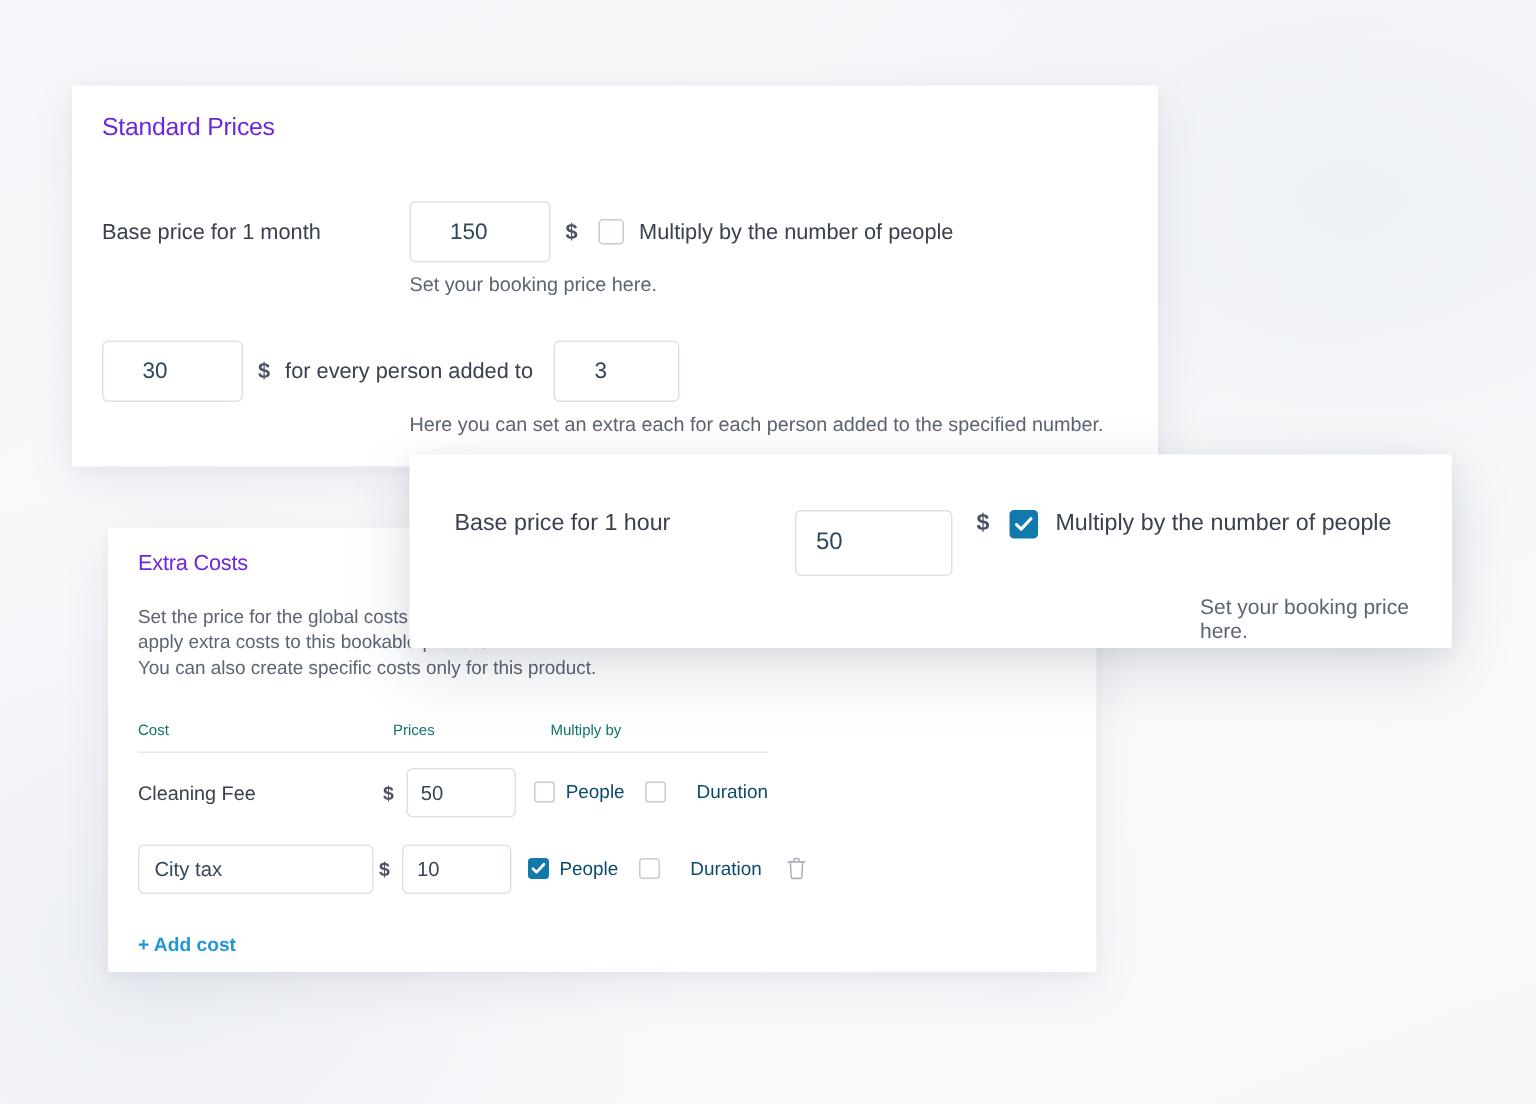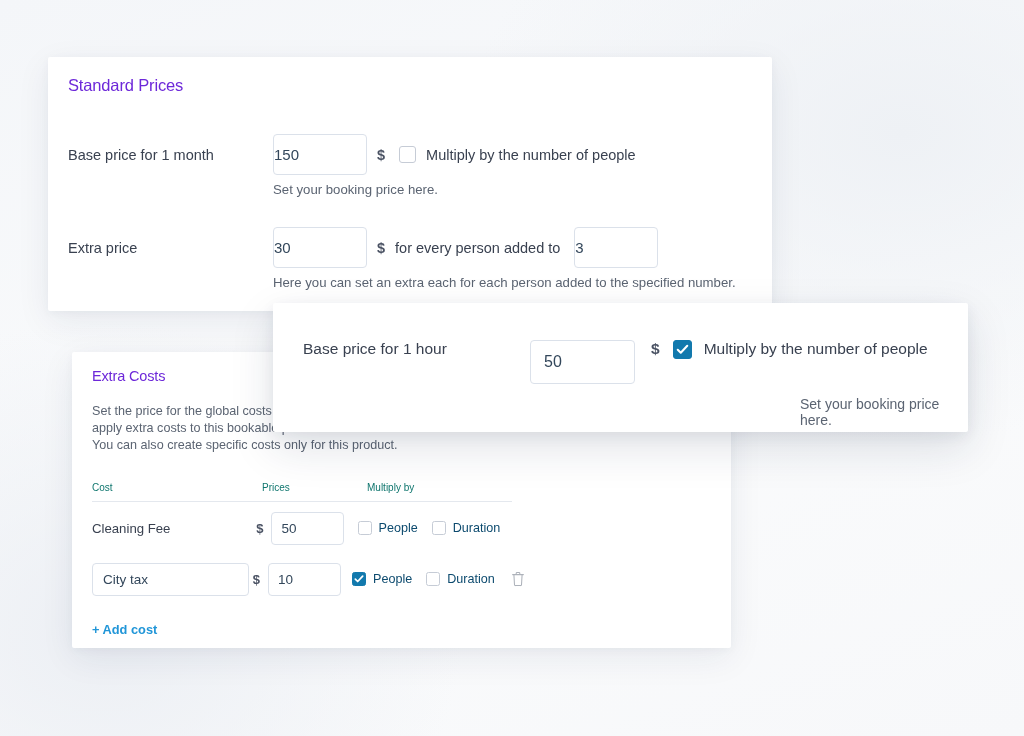--- a/index.html
+++ b/index.html
@@ -61,21 +61,21 @@
   }
 
   .text-input {
     height: 41px;
     border: 1px solid #dbe1ea;
     border-radius: 4px;
     background: #fff;
     font-family: "Liberation Sans", sans-serif;
     font-size: 15px;
     color: #33475b;
-    padding: 0 0;
+    padding: 0 26px;
     outline: none;
   }
   .text-input::placeholder { color: #9aa5b4; }
 
   .dollar {
     font-size: 14.5px;
     color: #4a5263;
     font-weight: bold;
     margin: 0 0 0 10px;
   }
@@ -186,21 +186,21 @@
     color: #4a5263;
     font-weight: bold;
     margin-right: 8px;
   }
 
   .cb-sm { width: 14px; height: 14px; border-radius: 2.5px; }
   .cb-sm svg { width: 10px; height: 10px; }
   .cb-label-sm { font-size: 12.6px; margin-left: 7px; color: #0c4a6e; }
 
   .mult-group { display: flex; align-items: center; }
-  .mult-group + .mult-group { margin-left: 14px; }
+  .mult-group + .mult-group { margin-left: 14px; gap: 13px; }
 
   .trash-btn {
     margin-left: 16px;
     width: 15px;
     height: 17px;
     cursor: pointer;
     opacity: .55;
     display: flex;
     align-items: center;
   }
@@ -270,21 +270,20 @@
     <span class="dollar">$</span>
     <span class="cb" style="margin-left:14px;">
       
     </span>
     <span class="cb-label">Multiply by the number of people</span>
   </div>
 
   <div class="help-text" style="left:225px; top:125px;">Set your booking price here.</div>
 
   <div class="field-row" style="left:20px; top:170px;">
-    <span class="field-label" style="width:205px;">Extra price</span>
     <input class="text-input" style="width: 94px;" value="30">
     <span class="dollar">$</span>
     <span class="inline-text" style="margin-left:10px;">for every person added to</span>
     <input class="text-input" style="width: 84px; margin-left: 14px;" value="3">
   </div>
 
   <div class="help-text" style="left:225px; top:218px;">Here you can set an extra each for each person added to the specified number.</div>
 </div>
 
 <div class="card" id="card-extra">

